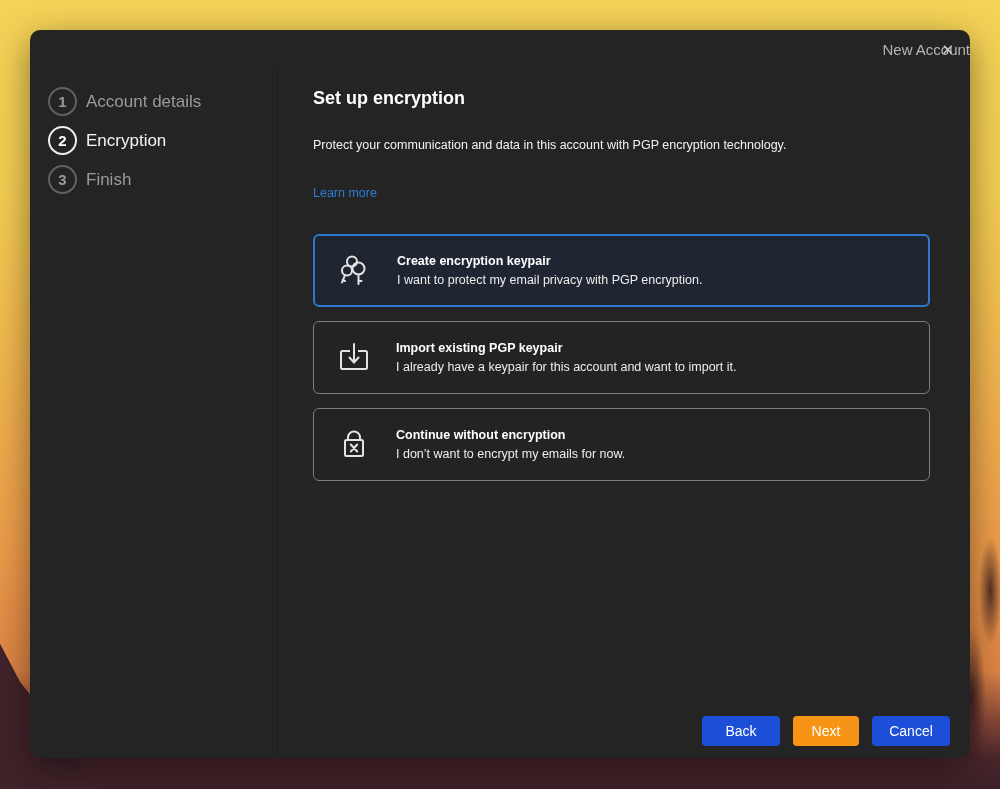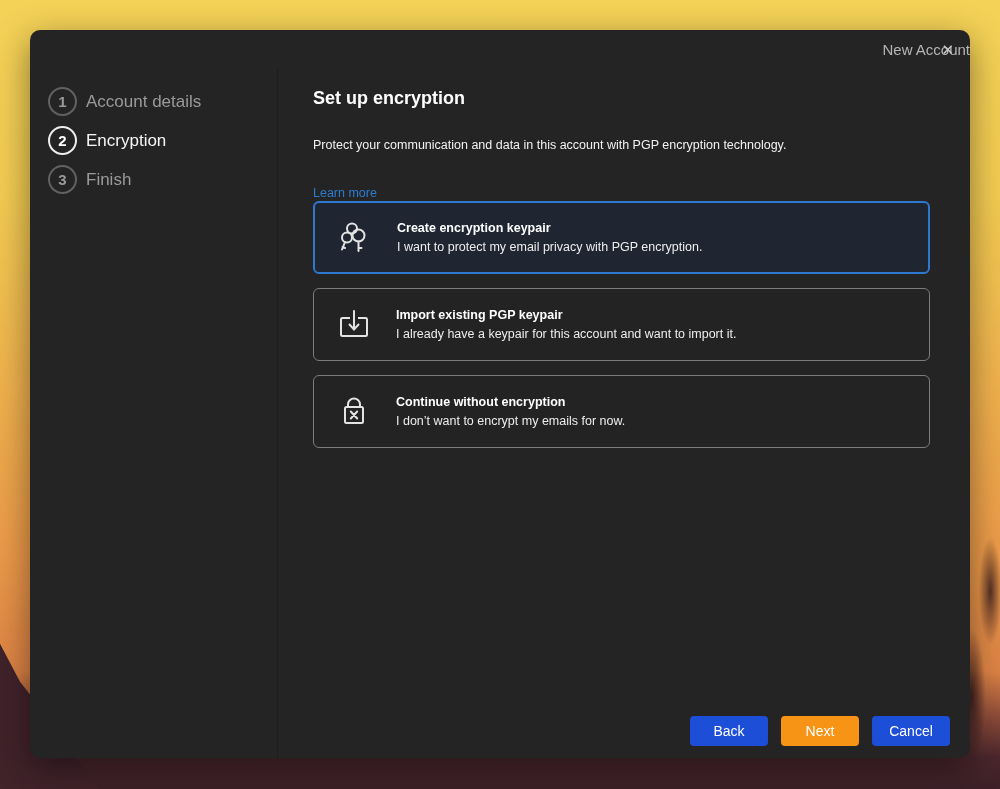--- a/index.html
+++ b/index.html
@@ -79,21 +79,21 @@
   
   .content { flex: 1; position: relative; padding: 20px 40px 0 35px; }
   .page-title { font-size: 18px; font-weight: 700; color: #ffffff; }
   .page-description { margin-top: 29px; font-size: 12.5px; color: #f2f2f2; }
   .learn-more {
     display: inline-block; margin-top: 34px;
     font-size: 12.5px; color: var(--link-blue, #2d7dd2);
     cursor: pointer; text-decoration: none;
   }
 
-  .options { display: flex; flex-direction: column; gap: 14px; }
+  .options { margin-top: 33px; display: flex; flex-direction: column; gap: 14px; }
   .option-card {
     height: 73px;
     border: 1px solid #7c7c7c; border-radius: 6px;
     background: #232323;
     display: flex; align-items: center;
     padding: 0 18px; gap: 24px;
     cursor: pointer;
   }
   .option-card.selected {
     border: 2px solid var(--selected-blue, #2e78ce);
@@ -108,21 +108,21 @@
   .footer {
     position: absolute; right: 20px; bottom: 12px;
     display: flex; gap: 13px;
   }
   .btn {
     height: 30px; border: none; border-radius: 4px;
     font-size: 14px; color: #ffffff;
     font-family: inherit; cursor: pointer;
   }
   .btn-back, .btn-cancel { width: 78px; background: #1d4ed8; }
-  .btn-next { width: 78px; background: var(--accent-orange, #f79416); }
+  .btn-next { width: 66px; background: var(--accent-orange, #f79416); }
 </style>
 </head>
 <body>
 
 <div class="wallpaper">
   <div class="mountain-left"></div>
   <div class="trees-right"></div>
 </div>
 
 <div class="dialog">

